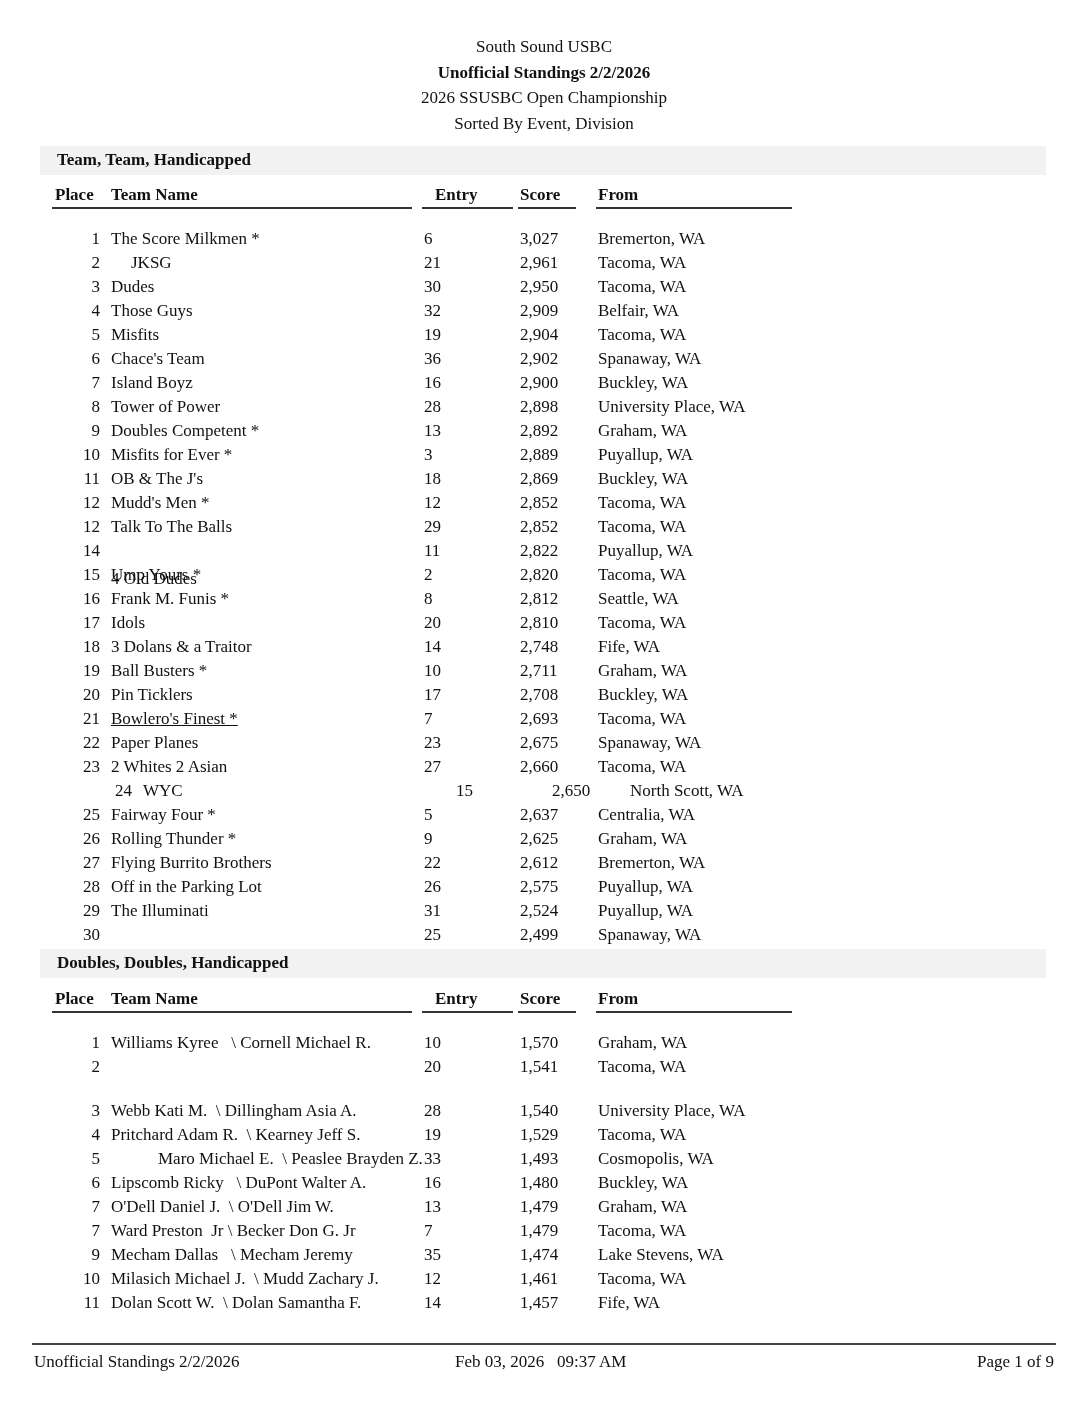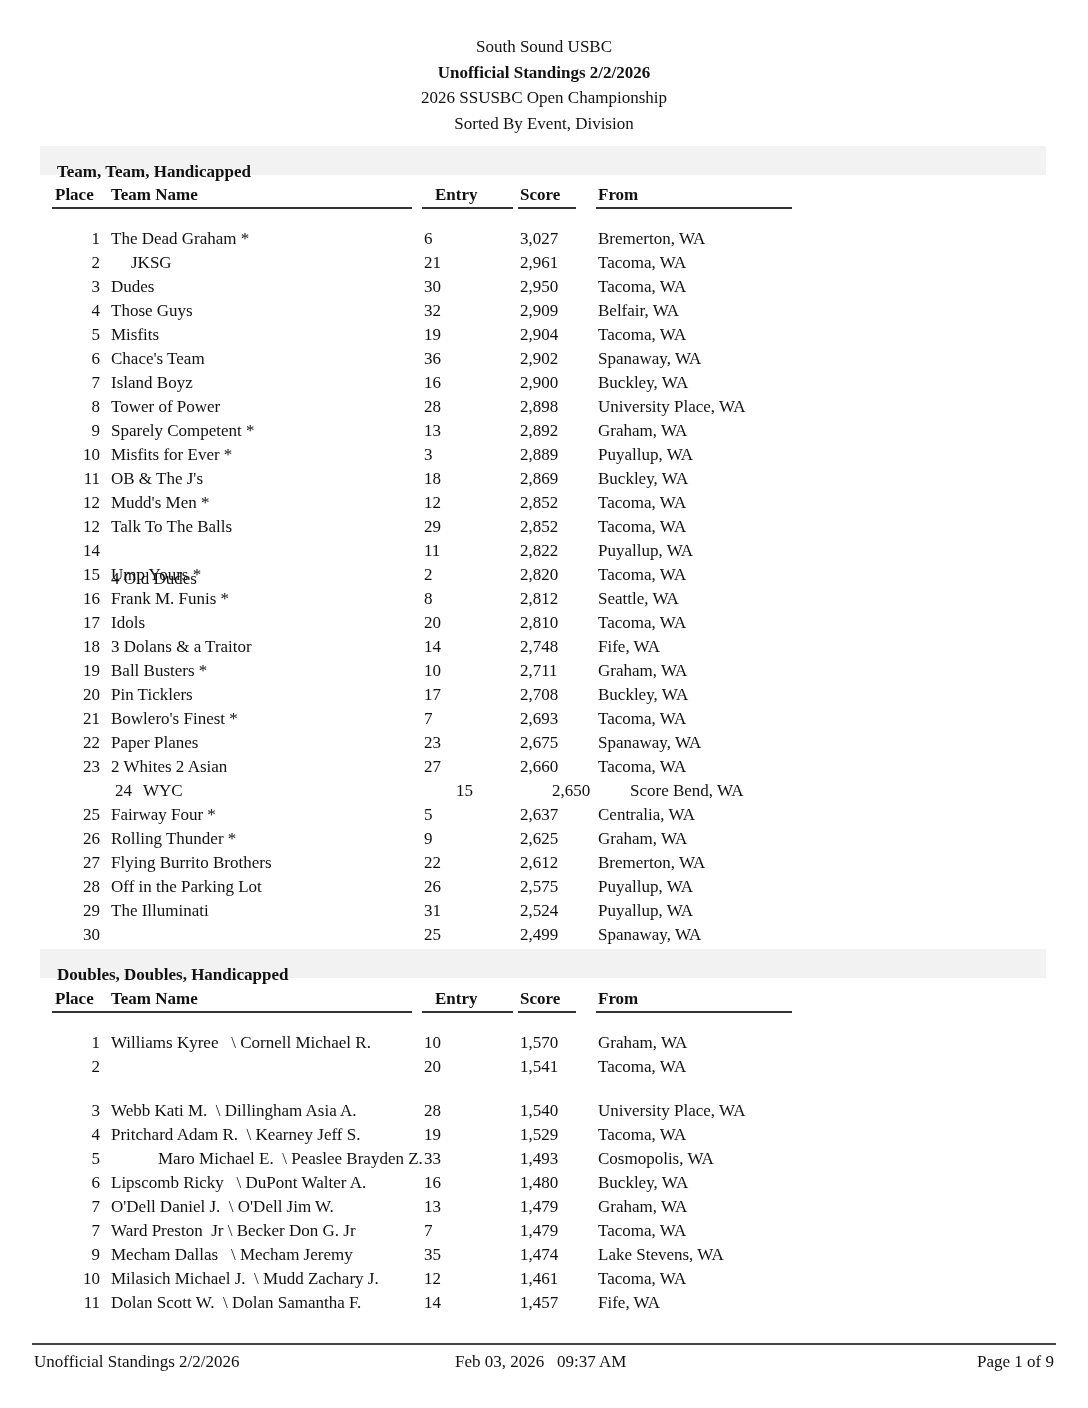--- a/index.html
+++ b/index.html
@@ -1,20 +1,20 @@
 <!DOCTYPE html>
 <html><head>
 <meta charset="utf-8">
 <style>
   html, body { margin: 0; padding: 0; background: #ffffff; }
   body { width: 1088px; height: 1408px; position: relative; font-family: "Liberation Serif", serif; color: #111; font-size: 17px; }
   .hdr { position: absolute; left: 0; width: 1088px; text-align: center; font-size: 17px; }
   .bold { font-weight: bold; }
   .section-bar { position: absolute; left: 40px; width: 1006px; height: 29px; background: #f2f2f2; }
-  .section-bar span { position: absolute; left: 17px; top: 16px; font-weight: bold; font-size: 17px; }
+  .section-bar span { position: absolute; left: 17px; top: 4px; font-weight: bold; font-size: 17px; }
   .colhdr { position: absolute; font-weight: bold; font-size: 17px; }
   .uline { position: absolute; height: 2px; background: #333; }
   .row { position: absolute; left: 0; width: 1088px; height: 24px; font-size: 17px; }
   .row .place { position: absolute; right: 988px; text-align: right; }
   .row .name { position: absolute; left: 111px; width: 300px; line-height: 20px; }
   .row .entry { position: absolute; left: 424px; }
   .row .score { position: absolute; left: 520px; }
   .row .from { position: absolute; left: 598px; }
   .footer-line { position: absolute; left: 32px; width: 1024px; height: 2px; background: #444; top: 1343px; }
   .footer { position: absolute; top: 1352px; font-size: 17px; }
@@ -37,21 +37,21 @@
   <div class="colhdr" style="left:520px; top:185px;">Score</div>
   <div class="colhdr" style="left:598px; top:185px;">From</div>
   <div class="uline" style="left:52px; width:360px; top:207px;"></div>
   <div class="uline" style="left:422px; width:91px; top:207px;"></div>
   <div class="uline" style="left:518px; width:58px; top:207px;"></div>
   <div class="uline" style="left:596px; width:196px; top:207px;"></div>
 </div>
 <div id="rows-0">
     <div class="row" style="top: 229px;">
       <div class="place">1</div>
-      <div class="name" style="white-space: pre-wrap;">The Dead Graham *</div>
+      <div class="name" style="white-space: pre-wrap;">The Score Milkmen *</div>
       <div class="entry">6</div>
       <div class="score">3,027</div>
       <div class="from">Bremerton, WA</div>
     </div>
     <div class="row" style="top: 253px;">
       <div class="place">2</div>
       <div class="name" style="white-space: pre-wrap; margin-left: 20px;">JKSG</div>
       <div class="entry">21</div>
       <div class="score">2,961</div>
       <div class="from">Tacoma, WA</div>
@@ -93,21 +93,21 @@
     </div>
     <div class="row" style="top: 397px;">
       <div class="place">8</div>
       <div class="name" style="white-space: pre-wrap;">Tower of Power</div>
       <div class="entry">28</div>
       <div class="score">2,898</div>
       <div class="from">University Place, WA</div>
     </div>
     <div class="row" style="top: 421px;">
       <div class="place">9</div>
-      <div class="name" style="white-space: pre-wrap;">Sparely Competent *</div>
+      <div class="name" style="white-space: pre-wrap;">Doubles Competent *</div>
       <div class="entry">13</div>
       <div class="score">2,892</div>
       <div class="from">Graham, WA</div>
     </div>
     <div class="row" style="top: 445px;">
       <div class="place">10</div>
       <div class="name" style="white-space: pre-wrap;">Misfits for Ever *</div>
       <div class="entry">3</div>
       <div class="score">2,889</div>
       <div class="from">Puyallup, WA</div>
@@ -177,21 +177,21 @@
     </div>
     <div class="row" style="top: 685px;">
       <div class="place">20</div>
       <div class="name" style="white-space: pre-wrap;">Pin Ticklers</div>
       <div class="entry">17</div>
       <div class="score">2,708</div>
       <div class="from">Buckley, WA</div>
     </div>
     <div class="row" style="top: 709px;">
       <div class="place">21</div>
-      <div class="name" style="white-space: pre-wrap;">Bowlero's Finest *</div>
+      <div class="name" style="white-space: pre-wrap; text-decoration: underline;">Bowlero's Finest *</div>
       <div class="entry">7</div>
       <div class="score">2,693</div>
       <div class="from">Tacoma, WA</div>
     </div>
     <div class="row" style="top: 733px;">
       <div class="place">22</div>
       <div class="name" style="white-space: pre-wrap;">Paper Planes</div>
       <div class="entry">23</div>
       <div class="score">2,675</div>
       <div class="from">Spanaway, WA</div>
@@ -201,21 +201,21 @@
       <div class="name" style="white-space: pre-wrap;">2 Whites 2 Asian</div>
       <div class="entry">27</div>
       <div class="score">2,660</div>
       <div class="from">Tacoma, WA</div>
     </div>
     <div class="row" style="top: 781px; margin-left: 32px;">
       <div class="place">24</div>
       <div class="name" style="white-space: pre-wrap;">WYC</div>
       <div class="entry">15</div>
       <div class="score">2,650</div>
-      <div class="from">Score Bend, WA</div>
+      <div class="from">North Scott, WA</div>
     </div>
     <div class="row" style="top: 805px;">
       <div class="place">25</div>
       <div class="name" style="white-space: pre-wrap;">Fairway Four *</div>
       <div class="entry">5</div>
       <div class="score">2,637</div>
       <div class="from">Centralia, WA</div>
     </div>
     <div class="row" style="top: 829px;">
       <div class="place">26</div>

